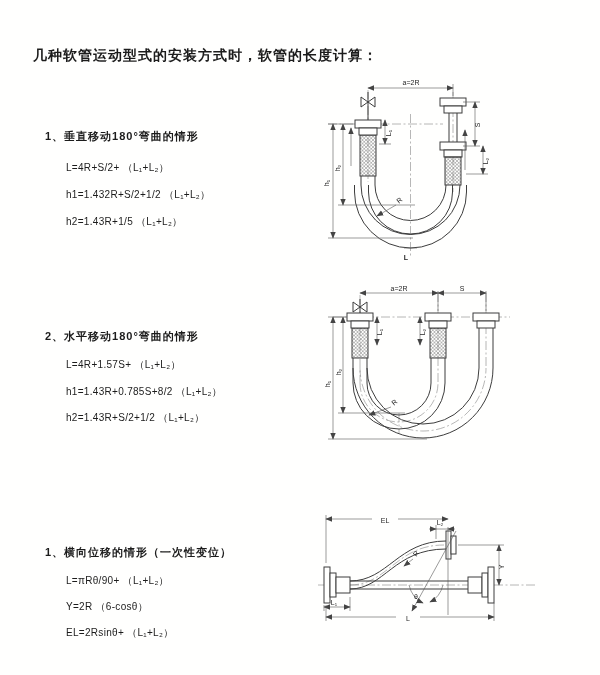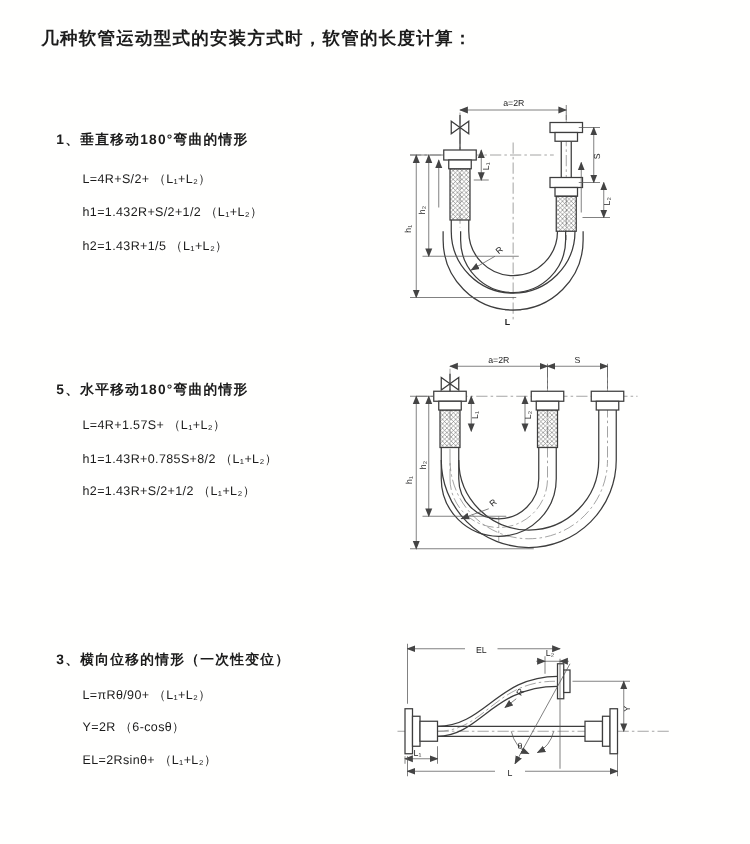--- a/index.html
+++ b/index.html
@@ -1,21 +1,21 @@
 <!DOCTYPE html>
 <html><head>
 <meta charset="utf-8">
 <style>
   html,body{margin:0;padding:0;}
   body{
     width:600px;height:675px;position:relative;overflow:hidden;
     background:#fffffe;color:#1c1c1c;
     font-family:"Liberation Sans","DejaVu Sans",sans-serif;
   }
-  .abs{position:absolute;white-space:nowrap;}
+  .abs{position:absolute;white-space:nowrap;margin-top:25px;}
   .title{font-size:14px;font-weight:bold;letter-spacing:1px;}
   .heading{font-size:11px;font-weight:bold;letter-spacing:1px;}
   .formula{font-size:10px;font-weight:400;letter-spacing:.3px;}
   svg{position:absolute;}
   svg .pl{fill:none;stroke:#3d3d3d;stroke-width:1;}
   svg .pf{fill:#fffffe;stroke:#3d3d3d;stroke-width:1;}
   svg .br{stroke:#3d3d3d;stroke-width:1;}
   svg .dl{fill:none;stroke:#575757;stroke-width:.6;}
   svg .cl{fill:none;stroke:#7a7a7a;stroke-width:.55;stroke-dasharray:9 2.5 2 2.5;}
   svg text{fill:#242424;font-size:7px;font-family:"Liberation Sans","DejaVu Sans",sans-serif;}
@@ -102,21 +102,21 @@
     <text x="185" y="91" font-size="6.5" transform="rotate(-90 185 91)" text-anchor="middle">L₂</text>
   </g>
 
   <path class="dl" d="M93,135 L74,146" marker-end="url(#ar1)"></path>
   <text x="98" y="132" font-size="8" transform="rotate(-40 98 132)" text-anchor="middle">R</text>
 
   <path class="dl" d="M101,178 H114"></path>
   <text x="103" y="190" font-size="9" font-weight="bold" text-anchor="middle">L</text>
 </svg>
 
-<div class="abs heading" style="left:45px;top:304px">5、水平移动180°弯曲的情形</div>
+<div class="abs heading" style="left:45px;top:304px">2、水平移动180°弯曲的情形</div>
 <div class="abs formula" style="left:66px;top:333px">L=4R+1.57S+ （L₁+L₂）</div>
 <div class="abs formula" style="left:66px;top:360px">h1=1.43R+0.785S+8/2 （L₁+L₂）</div>
 <div class="abs formula" style="left:66px;top:386px">h2=1.43R+S/2+1/2 （L₁+L₂）</div>
 
 <svg style="left:305px;top:283px" width="290" height="182" viewBox="0 0 290 182">
   <defs>
     <pattern id="br2" width="3.5" height="3.5" patternUnits="userSpaceOnUse">
       <path d="M0,3.5L3.5,0M0,0L3.5,3.5" stroke="#6a6a6a" stroke-width="0.45"></path>
     </pattern>
     <marker id="ar2" viewBox="0 0 10 10" refX="9" refY="5" markerWidth="7" markerHeight="7" orient="auto-start-reverse" markerUnits="userSpaceOnUse">
@@ -179,21 +179,21 @@
     <path class="dl" d="M38,34 V130" marker-start="url(#ar2)" marker-end="url(#ar2)"></path>
     <path class="dl" d="M33,130 H100"></path>
     <text x="24.5" y="101" transform="rotate(-90 24.5 101)" text-anchor="middle">h₁</text>
     <text x="35.5" y="89" transform="rotate(-90 35.5 89)" text-anchor="middle">h₂</text>
   </g>
 
   <path class="dl" d="M86,124 L64,132" marker-end="url(#ar2)"></path>
   <text x="91" y="121" font-size="8" transform="rotate(-40 91 121)" text-anchor="middle">R</text>
 </svg>
 
-<div class="abs heading" style="left:45px;top:520px">3、横向位移的情形（一次性变位）</div>
+<div class="abs heading" style="left:45px;top:520px">1、横向位移的情形（一次性变位）</div>
 <div class="abs formula" style="left:66px;top:549px">L=πRθ/90+ （L₁+L₂）</div>
 <div class="abs formula" style="left:66px;top:575px">Y=2R （6-cosθ）</div>
 <div class="abs formula" style="left:66px;top:601px">EL=2Rsinθ+ （L₁+L₂）</div>
 
 <svg style="left:296px;top:505px" width="302" height="160" viewBox="0 0 302 160">
   <defs>
     <marker id="ar3" viewBox="0 0 10 10" refX="9" refY="5" markerWidth="7" markerHeight="7" orient="auto-start-reverse" markerUnits="userSpaceOnUse">
       <path d="M0,1L10,5L0,9z" fill="#444"></path>
     </marker>
   </defs>

